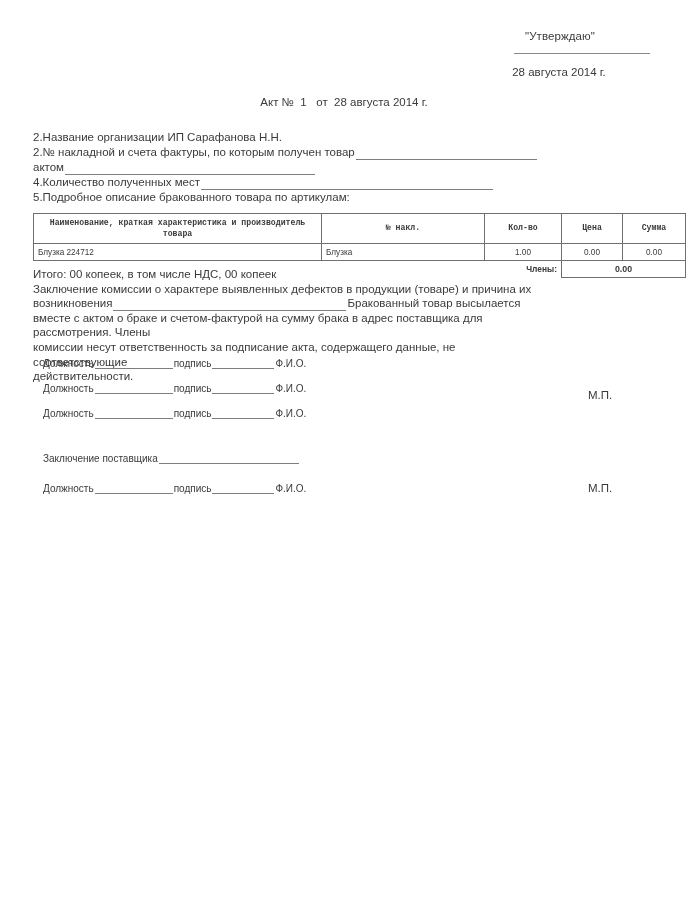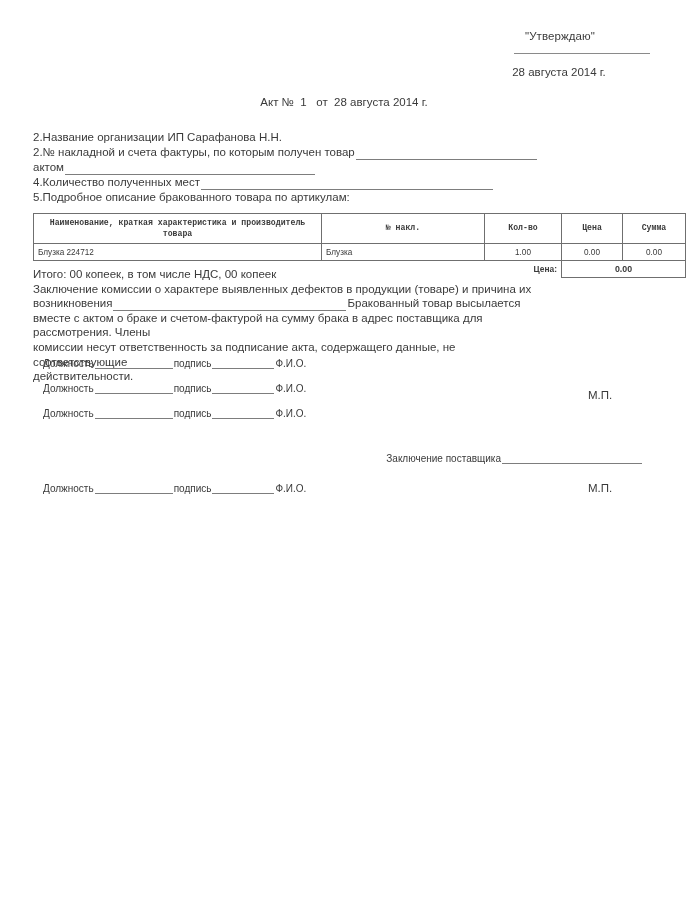--- a/index.html
+++ b/index.html
@@ -167,21 +167,20 @@
     white-space: nowrap;
   }
   .sig-gap-pos { width: 78px; }
   .sig-gap-sign { width: 62px; }
   .sig-spacer { height: 14px; }
 
   .conclusion-row {
     margin-top: 6px;
     height: 30px;
     white-space: nowrap;
-    text-align: right;
   }
   .fill-concl { width: 140px; }
 
   .stamp {
     position: absolute;
     font-size: 11.5px;
     color: #3a3a3a;
     white-space: nowrap;
   }
   .stamp-1 { top: 389px; left: 588px; }
@@ -222,21 +221,21 @@
     </thead>
     <tbody>
       <tr>
         <td class="col-name">Блузка 224712</td>
         <td class="col-inv">Блузка</td>
         <td class="col-qty">1.00</td>
         <td class="col-price">0.00</td>
         <td class="col-sum">0.00</td>
       </tr>
       <tr class="totals-row">
-        <td colspan="3" class="tot-label">Цена:</td>
+        <td colspan="3" class="tot-label">Члены:</td>
         <td colspan="2" class="tot-value">0.00</td>
       </tr>
     </tbody>
   </table>
 
   <div class="body-text">
     <p>Итого:  00 копеек,  в том числе НДС,  00 копеек</p>
     <p>Заключение комиссии о характере выявленных дефектов в продукции (товаре) и причина их</p>
     <p><span>возникновения</span><span class="fill fill-230"></span><span>Бракованный товар высылается</span></p>
     <p>вместе с актом о браке и счетом-фактурой на сумму брака в адрес поставщика для рассмотрения. Члены</p>

